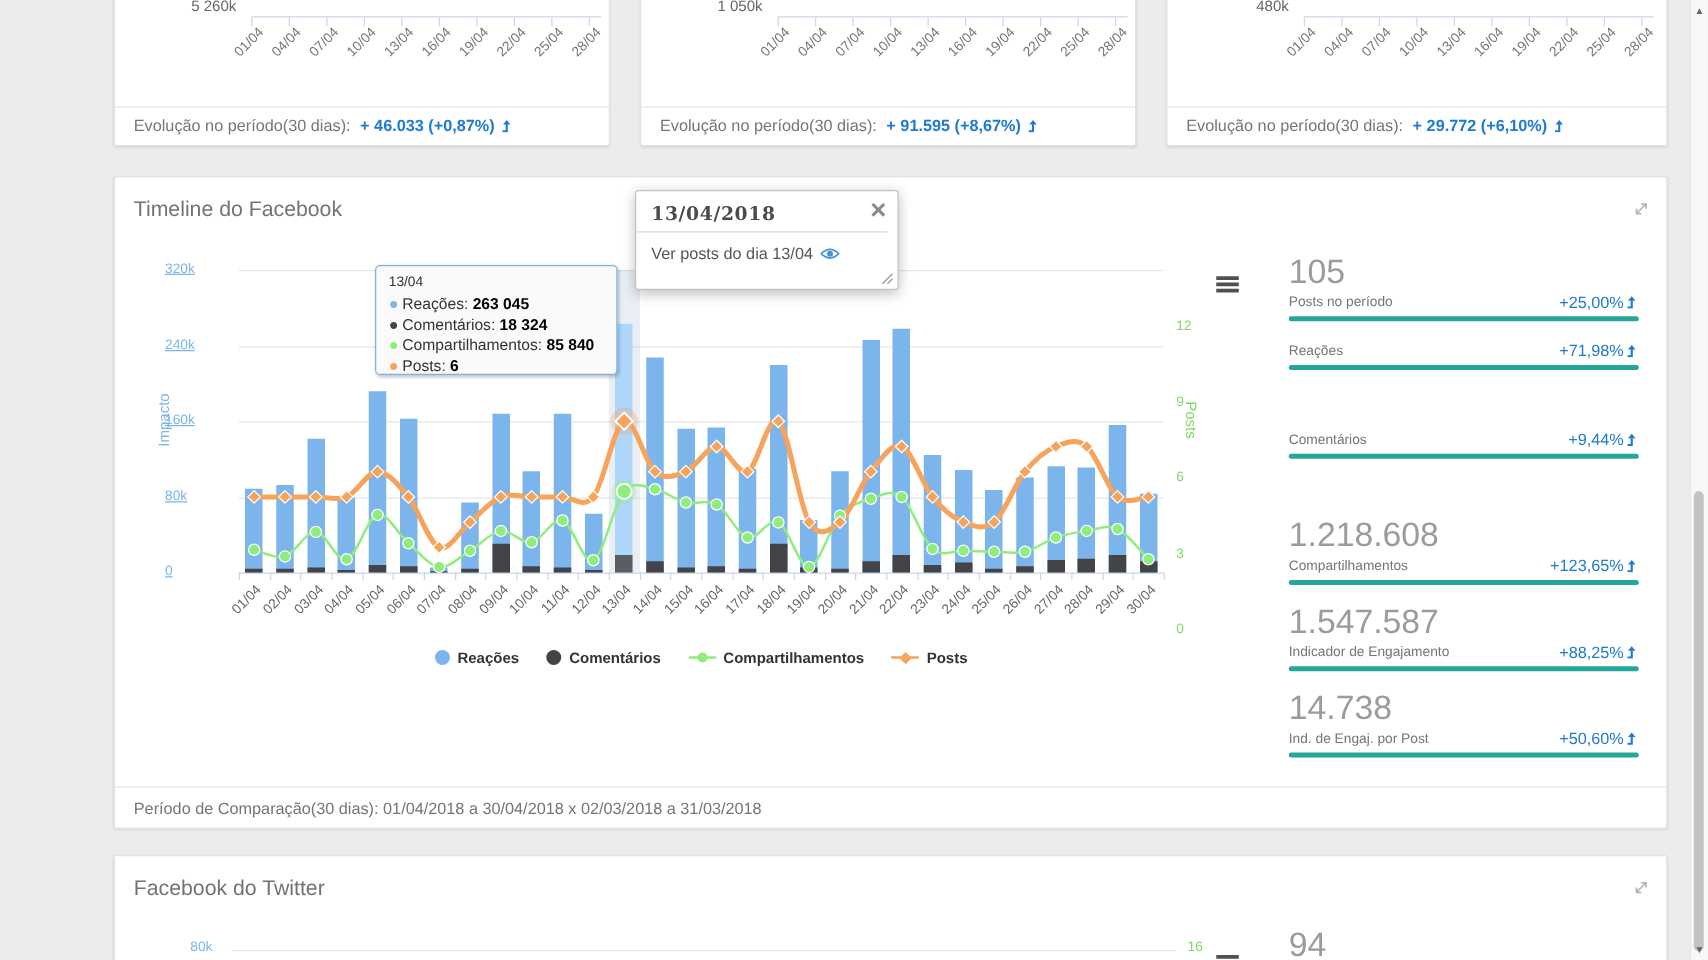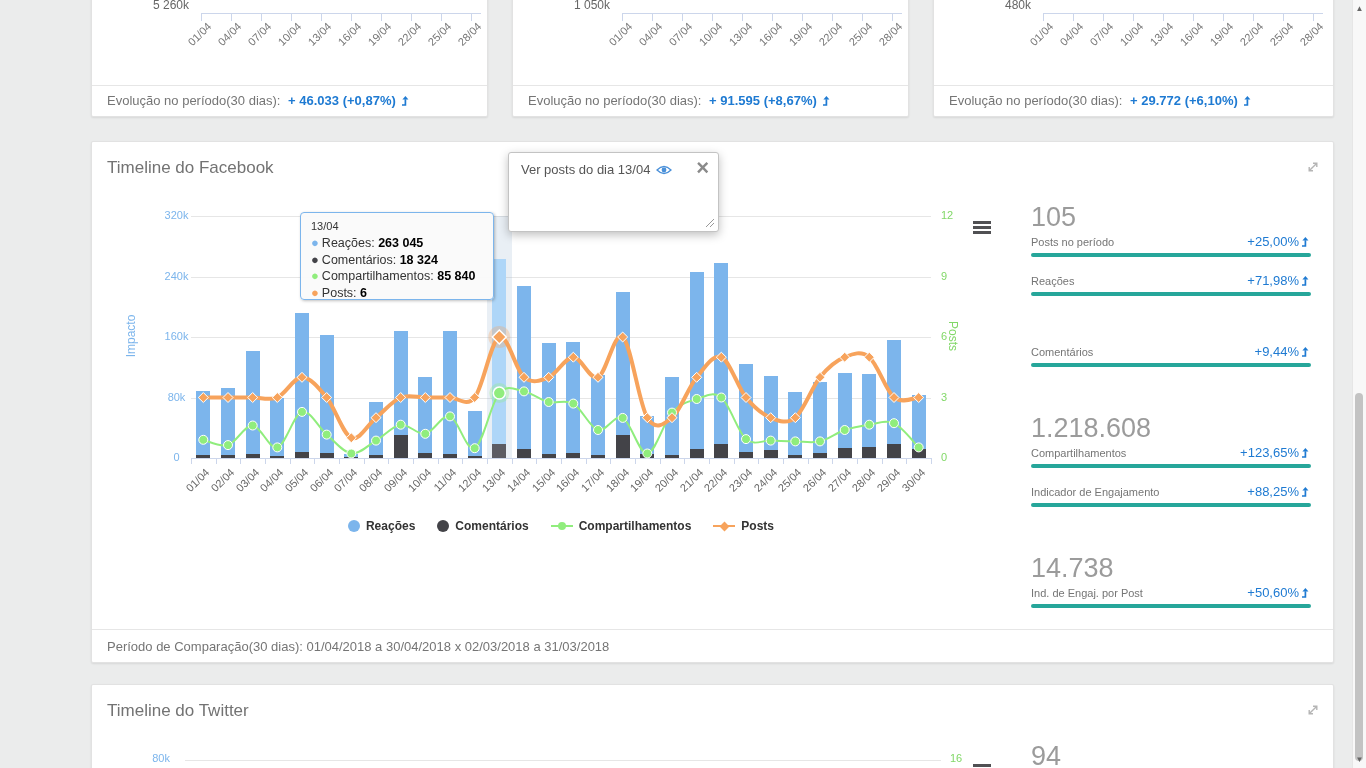--- a/index.html
+++ b/index.html
@@ -21,22 +21,22 @@
   .fvalue{font-weight:bold;color:#1e7ad2;margin-left:4px;}
   .up-arrow{vertical-align:-1px;margin-left:2px;}
   
   #fb-card{left:91px;top:141px;width:1241px;height:520px;}
   #tw-card{left:91px;top:684px;width:1241px;height:300px;}
   .card-title{position:absolute;left:15px;top:16px;font-size:17px;color:#737373;}
   .expand-icon{position:absolute;right:13px;top:18px;width:14px;height:14px;cursor:pointer;}
   
   #fb-chart{position:absolute;inset:0;}
   .gridline{position:absolute;height:1px;background:#e6e6e6;}
-  .ytick-left{position:absolute;left:57px;width:55px;text-align:center;font-size:11px;color:#7cb5ec;}
-  .ytick-right{position:absolute;left:849px;width:30px;font-size:11px;color:#82d868;}
+  .ytick-left{position:absolute;left:40px;width:55px;text-align:left;font-size:11px;color:#7cb5ec;text-decoration:underline;}
+  .ytick-right{position:absolute;left:849px;width:30px;font-size:11px;color:#82d868;margin-top:46px;}
   .yaxis-title-left{position:absolute;left:-82px;top:187px;width:242px;text-align:center;
       font-size:12px;color:#7cb5ec;transform:rotate(-90deg);}
   .yaxis-title-right{position:absolute;left:740px;top:187px;width:242px;text-align:center;
       font-size:12px;color:#82d868;transform:rotate(90deg);}
   .hover-band{position:absolute;background:rgba(153,180,209,.22);}
   .xtick{position:absolute;width:1px;height:6px;background:#ccd6eb;}
   .xlabel{position:absolute;width:58px;text-align:right;font-size:11px;color:#666;
           transform:rotate(-45deg);transform-origin:100% 0;}
   .bar{position:absolute;}
   #fb-svg{position:absolute;overflow:visible;}
@@ -480,20 +480,21 @@
         <div class="stat-row">
           <span class="stat-label">Compartilhamentos</span>
           <span class="stat-pct">+123,65%<svg class="up-arrow" width="10" height="11" viewBox="0 0 10 11">
               <path d="M1 10 L4.4 10 L4.4 4.2" fill="none" stroke="currentColor" stroke-width="1.7"></path>
               <path d="M1.4 4.6 L4.4 1 L7.4 4.6 Z" fill="currentColor"></path>
             </svg></span>
         </div>
         <div class="stat-bar"></div>
       </div>
       <div class="stat-item">
+        <div class="stat-value">1.547.587</div>
         <div class="stat-row">
           <span class="stat-label">Indicador de Engajamento</span>
           <span class="stat-pct">+88,25%<svg class="up-arrow" width="10" height="11" viewBox="0 0 10 11">
               <path d="M1 10 L4.4 10 L4.4 4.2" fill="none" stroke="currentColor" stroke-width="1.7"></path>
               <path d="M1.4 4.6 L4.4 1 L7.4 4.6 Z" fill="currentColor"></path>
             </svg></span>
         </div>
         <div class="stat-bar"></div>
       </div>
       <div class="stat-item">
@@ -516,35 +517,36 @@
   <div class="tt-header">13/04</div>
   <div id="tt-rows">
       <div class="tt-row"><span class="tt-bullet" style="color: rgb(124, 181, 236);">●</span><span class="tt-name">Reações: </span><span class="tt-val">263 045</span></div>
       <div class="tt-row"><span class="tt-bullet" style="color: rgb(67, 67, 72);">●</span><span class="tt-name">Comentários: </span><span class="tt-val">18 324</span></div>
       <div class="tt-row"><span class="tt-bullet" style="color: rgb(144, 237, 125);">●</span><span class="tt-name">Compartilhamentos: </span><span class="tt-val">85 840</span></div>
       <div class="tt-row"><span class="tt-bullet" style="color: rgb(247, 163, 92);">●</span><span class="tt-name">Posts: </span><span class="tt-val">6</span></div>
     </div>
 </div>
 
 <div id="date-popup">
+  <div class="popup-title">13/04/2018</div>
   <div class="popup-close">×</div>
   <div class="popup-link">
     <span>Ver posts do dia 13/04</span>
     <svg width="16" height="12" viewBox="0 0 16 12">
       <path d="M1 6 Q8 -1 15 6 Q8 13 1 6 Z" fill="none" stroke="#4a90d9" stroke-width="1.3"></path>
       <circle cx="8" cy="6" r="2.4" fill="#4a90d9"></circle>
     </svg>
   </div>
   <svg class="popup-resize" width="12" height="12" viewBox="0 0 12 12">
     <path d="M11 3 L3 11 M11 7 L7 11" stroke="#999" stroke-width="1"></path>
   </svg>
 </div>
 
 <div class="card" id="tw-card">
-  <div class="card-title">Timeline do Twitter</div>
+  <div class="card-title">Facebook do Twitter</div>
   <svg class="expand-icon" viewBox="0 0 14 14">
     <path d="M3.2 10.8 L10.8 3.2 M7 3.2 L10.8 3.2 L10.8 7 M7 10.8 L3.2 10.8 L3.2 7" fill="none" stroke="#b5b5b5" stroke-width="1.4"></path>
   </svg>
   <div class="tw-yl">80k</div>
   <div class="tw-line"></div>
   <div class="tw-yr">16</div>
   <div class="hamburger" style="left:881px;top:79px;">
     <span></span>
   </div>
   <div class="tw-stat">94</div>

